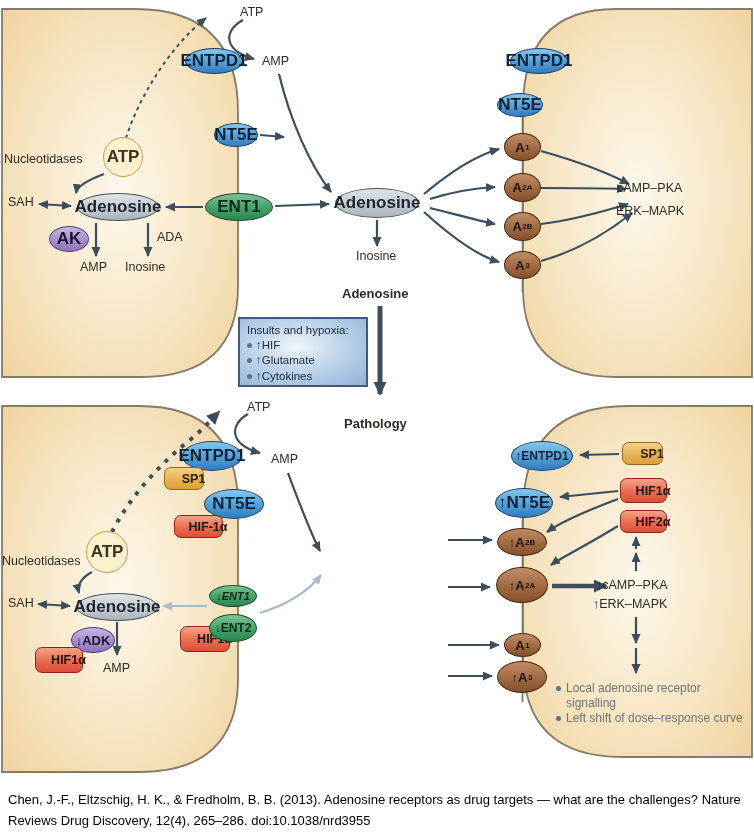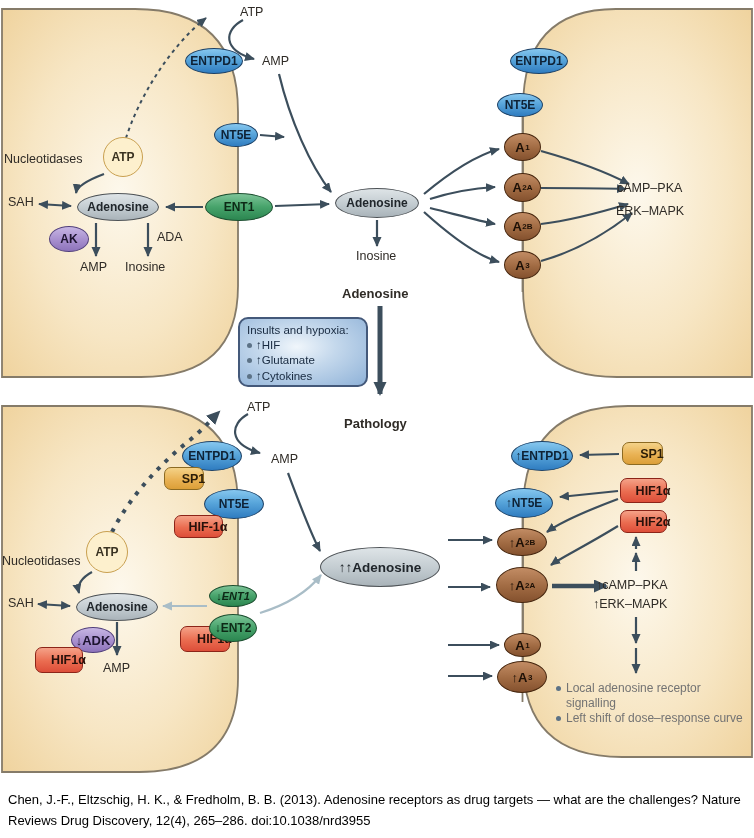--- a/index.html
+++ b/index.html
@@ -2,37 +2,37 @@
 <html><head>
 <meta charset="utf-8">
 <style>
   html,body{margin:0;padding:0;background:#ffffff;}
   #fig{position:relative;width:754px;height:838px;background:#fff;
        font-family:"Liberation Sans","DejaVu Sans",sans-serif;overflow:hidden;}
   #arrows{position:absolute;left:0;top:0;}
   .lbl{position:absolute;font-size:12.5px;color:#2f2b26;white-space:nowrap;line-height:1.1;}
   .bold{font-weight:bold;font-size:13px;}
   .node{position:absolute;display:flex;align-items:center;justify-content:center;
-        border-radius:50%;border:1.7px solid #333;font-size:12px;font-weight:600;
+        border-radius:50%;border:1.7px solid #333;font-size:17px;font-weight:600;
         color:#13222e;white-space:nowrap;box-sizing:border-box;}
   .box{position:absolute;display:flex;align-items:center;justify-content:center;
        border-radius:7px;border:1.7px solid #333;font-size:12.5px;font-weight:600;
        color:#241209;white-space:nowrap;box-sizing:border-box;padding-left:19px;}
   .blue{background:linear-gradient(180deg,#86c7ef 0%,#59a6db 45%,#2f7cc0 100%);border-color:#1c4166;color:#0e2236;}
   .green{background:linear-gradient(180deg,#7dc498 0%,#47a36b 50%,#2b8650 100%);border-color:#1c4f30;color:#0d2916;}
   .purple{background:linear-gradient(180deg,#c6b5e3 0%,#a78fce 55%,#8d73bb 100%);border-color:#52407c;color:#1d1430;}
   .gray{background:linear-gradient(180deg,#dee4e7 0%,#c2cbd0 55%,#a9b3b9 100%);border-color:#4e5357;color:#20262b;}
   .brown{background:linear-gradient(180deg,#c28c64 0%,#a06a42 55%,#84512e 100%);border-color:#47270f;color:#1d1006;}
   .red{background:linear-gradient(180deg,#f5a288 0%,#ea6c50 55%,#dd4e39 100%);border-color:#8c2418;color:#27100a;}
   .yellow{background:linear-gradient(180deg,#f4d288 0%,#e9b254 55%,#dc9f38 100%);border-color:#8c6a22;color:#2b1d07;}
   .atpc{background:#fdf0cd;border-color:#c9a050;color:#3a3322;font-weight:600;}
   .node sub{font-size:8px;vertical-align:-3px;margin-left:0.5px;}
   .bolder{font-weight:bold;font-size:13.5px;}
   #insults{position:absolute;left:238px;top:317px;width:130px;height:70px;box-sizing:border-box;
-     border:2px solid #44597a;border-radius:10px;padding:4px 0 0 7px;
+     border:2px solid #44597a;border-radius:0;padding:4px 0 0 7px;
      background:radial-gradient(ellipse at 45% 42%,#f0f6fb 0%,#c4d8ec 40%,#8fb2d8 100%);
      color:#17293f;font-size:11.5px;line-height:15.2px;}
   .ib-item{display:flex;align-items:flex-start;}
   .ib-dot{width:5px;height:5px;border-radius:50%;background:#5c7286;margin:5px 4px 0 0;flex:none;}
   #br-bullets{position:absolute;left:556px;top:681px;width:196px;color:#737373;
      font-weight:normal;font-size:12px;line-height:14.5px;}
   .bl-item{display:flex;align-items:flex-start;margin-bottom:1px;}
   .bl-dot{width:5px;height:5px;border-radius:50%;background:#5c7286;margin:5px 5px 0 0;flex:none;}
   #caption{position:absolute;left:8px;top:789px;width:742px;font-size:13px;line-height:21px;color:#000;}
 </style>
@@ -225,23 +225,20 @@
   <div class="box red" style="left:180px;top:626px;width:50px;height:26px;">
       <span>HIF1α</span>
     </div>
   <div class="node green" style="left:209px;top:585px;width:48px;height:22px;font-size:11px;font-style:italic;">
       <span>↓ENT1</span>
     </div>
   <div class="node green" style="left:209px;top:614px;width:48px;height:28px;font-size:12px;">
       <span>↓ENT2</span>
     </div>
 
-  <div class="node gray bolder" style="left:320px;top:547px;width:120px;height:40px;">
-      <span>↑↑Adenosine</span>
-    </div>
 
   <div class="node blue" style="left:511px;top:441px;width:62px;height:30px;font-size:12px;">
       <span>↑ENTPD1</span>
     </div>
   <div class="box yellow" style="left:622px;top:442px;width:41px;height:23px;">
       <span>SP1</span>
     </div>
   <div class="node blue" style="left:495px;top:488px;width:58px;height:30px;">
       <span>↑NT5E</span>
     </div>

